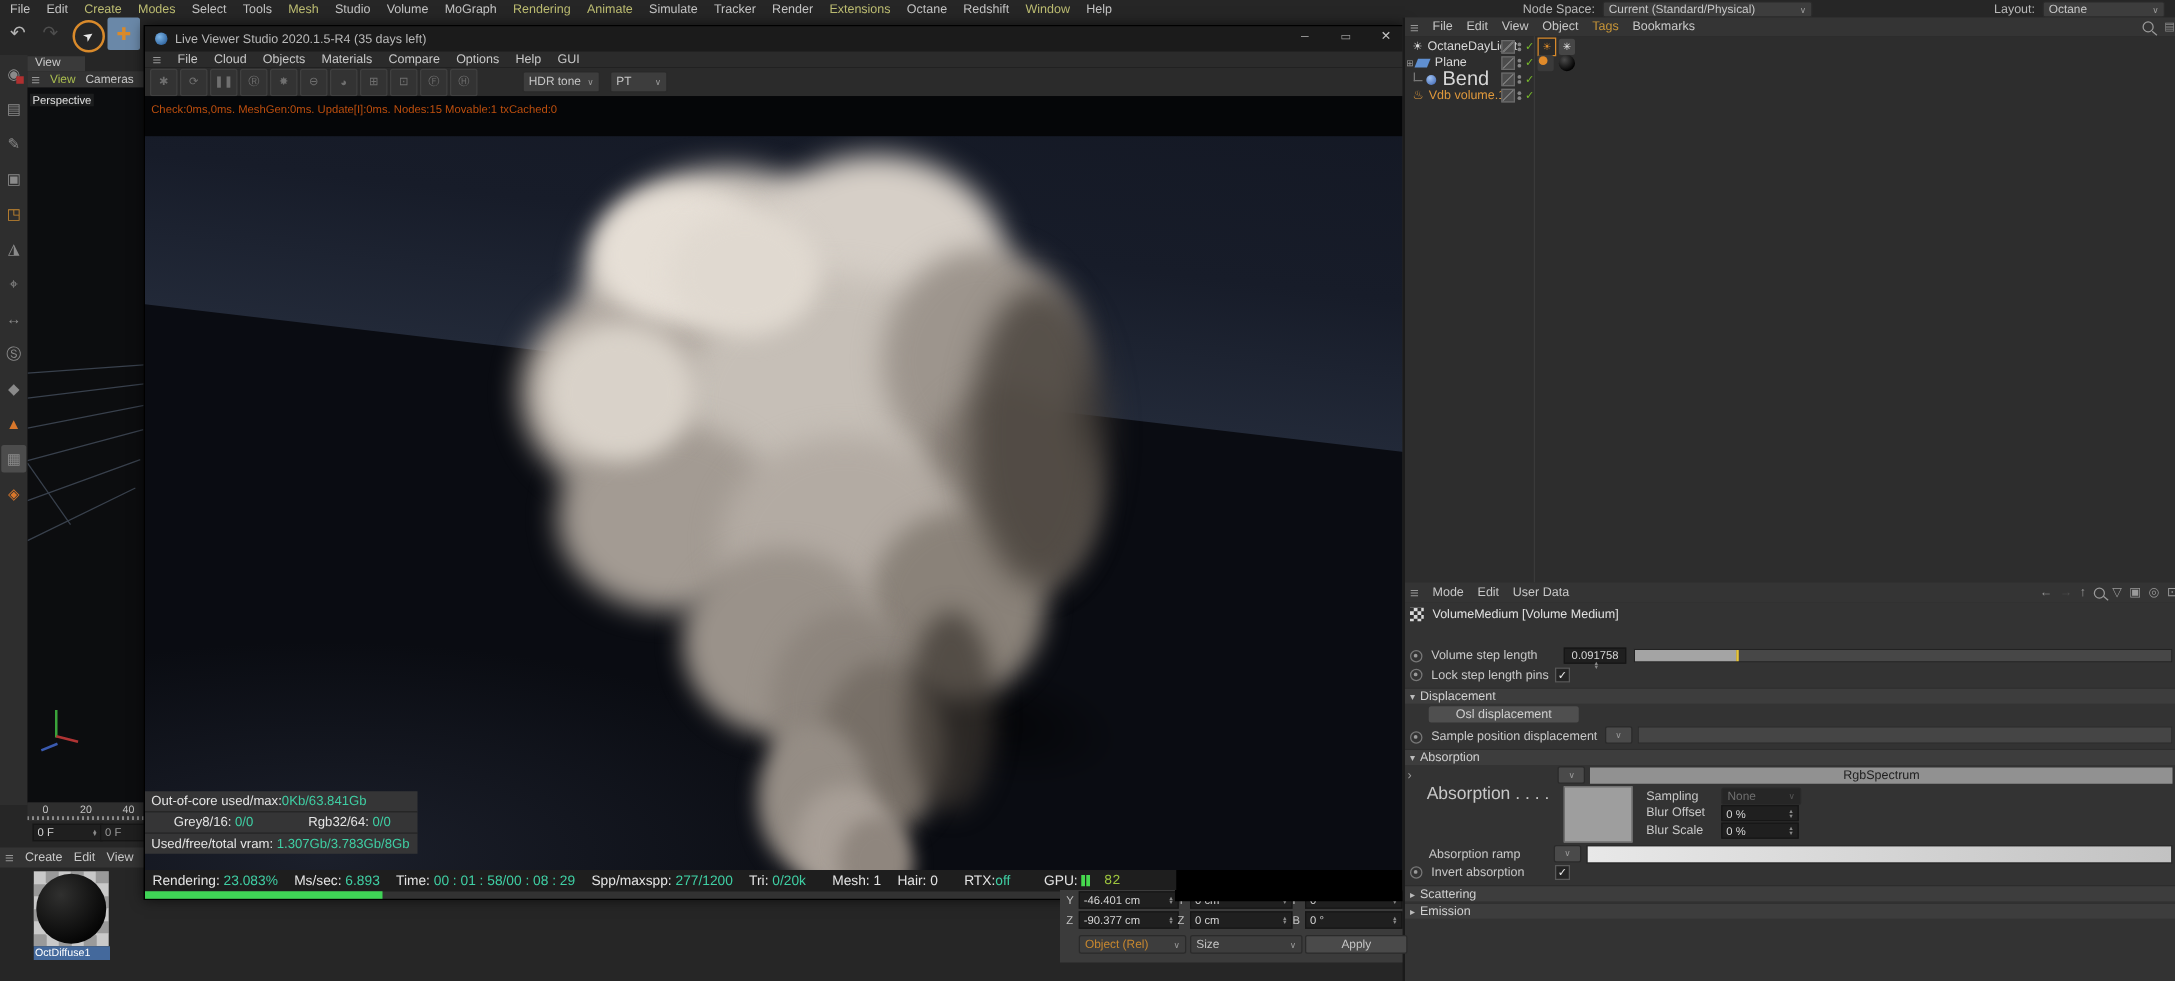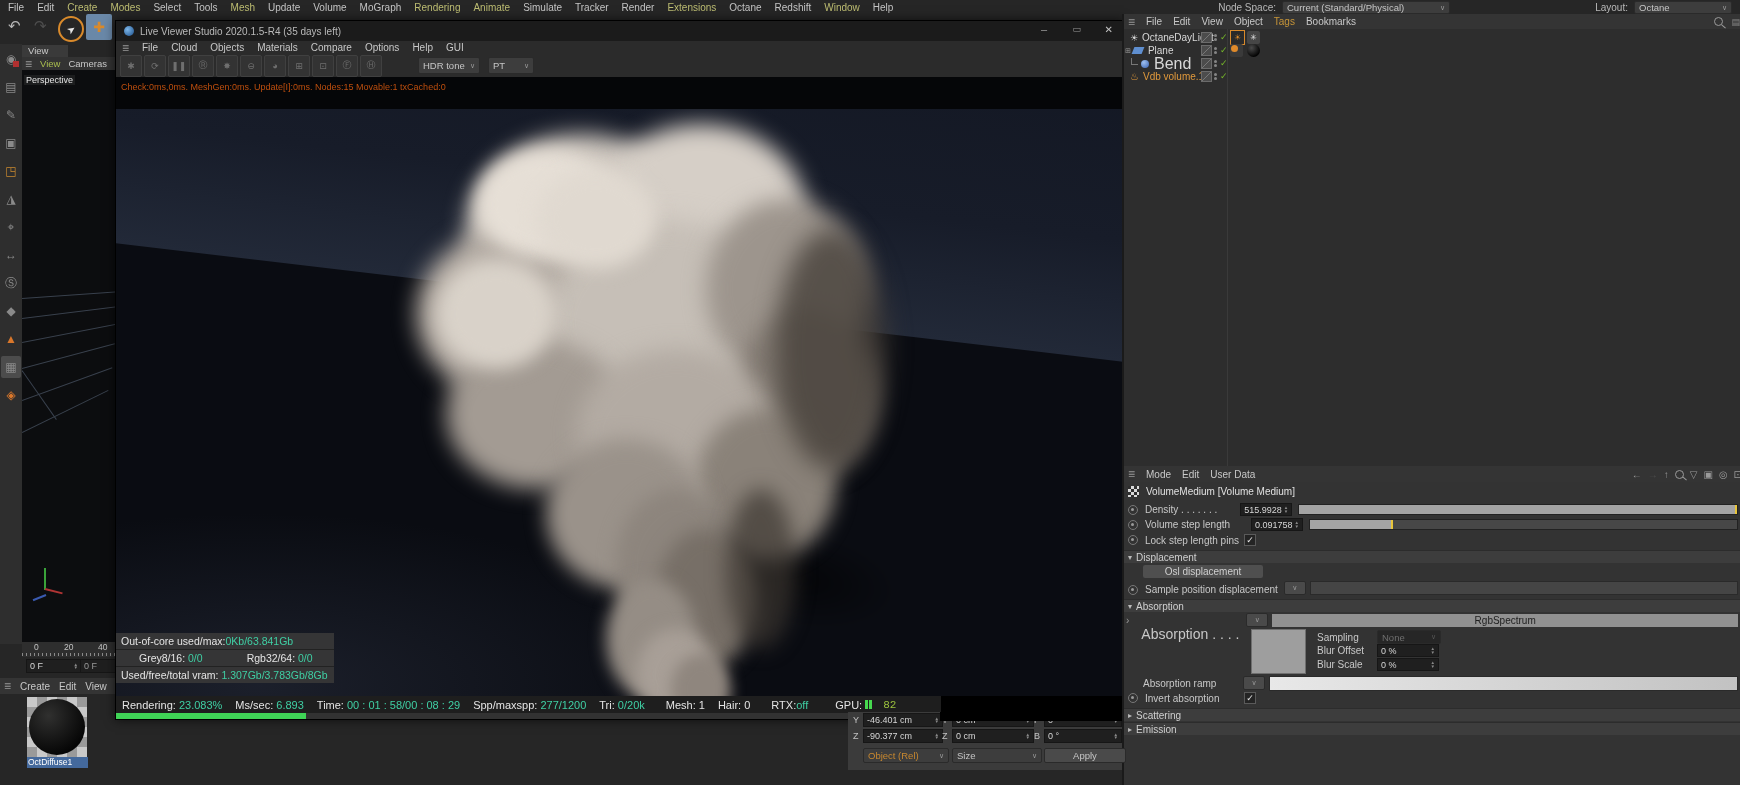--- a/index.html
+++ b/index.html
@@ -58,21 +58,21 @@
 <div id="app">
 
   <div class="a menu" style="left:8px;top:0;height:14px;">
     <span class="mi">File</span>
     <span class="mi">Edit</span>
     <span class="mi hl">Create</span>
     <span class="mi hl">Modes</span>
     <span class="mi">Select</span>
     <span class="mi">Tools</span>
     <span class="mi hl">Mesh</span>
-    <span class="mi">Update</span>
+    <span class="mi">Studio</span>
     <span class="mi">Volume</span>
     <span class="mi">MoGraph</span>
     <span class="mi hl">Rendering</span>
     <span class="mi hl">Animate</span>
     <span class="mi">Simulate</span>
     <span class="mi">Tracker</span>
     <span class="mi">Render</span>
     <span class="mi hl">Extensions</span>
     <span class="mi">Octane</span>
     <span class="mi">Redshift</span>
@@ -466,37 +466,25 @@
       </span>
     </div>
 
     <div style="position:absolute;left:0;top:468px;width:100%;height:303px;background:#333;">
 
       <div style="position:absolute;left:4px;top:4px;display:flex;align-items:center;gap:7px;">
         <span class="checker"></span>
         <span style="font-size:10px;color:#e0e0e0;">VolumeMedium [Volume Medium]</span>
       </div>
 
-      <div style="position:absolute;left:4px;top:21px;width:610px;height:13px;display:flex;align-items:center;">
-        <span class="radio"></span>
-        <span style="margin-left:7px;width:96px;font-size:10px;">Density . . . . . . .</span>
-        <span class="fld" style="width:44px;height:11px;margin-left:3px;">
-            <span>515.9928</span>
-            <span class="step"></span>
-          </span>
-        <span class="slider" style="margin-left:6px;width:456px;height:9px;">
-          <span class="fill" style="width:100%;"></span>
-            <span class="tick" style="right:0;"></span>
-        </span>
-      </div>
 
       <div style="position:absolute;left:4px;top:36px;width:610px;height:13px;display:flex;align-items:center;">
         <span class="radio"></span>
         <span style="margin-left:7px;width:96px;font-size:10px;">Volume step length</span>
-        <span class="fld" style="width:44px;height:11px;margin-left:16px;">
+        <span class="fld" style="width:44px;height:11px;margin-left:16px;flex-direction:column;">
             <span>0.091758</span>
             <span class="step"></span>
           </span>
         <span class="slider" style="margin-left:6px;width:456px;height:9px;">
           <span class="fill" style="width:19%;"></span>
             <span class="tick" style="left:19%;"></span>
         </span>
       </div>
 
       <div style="position:absolute;left:4px;top:52px;display:flex;align-items:center;">

